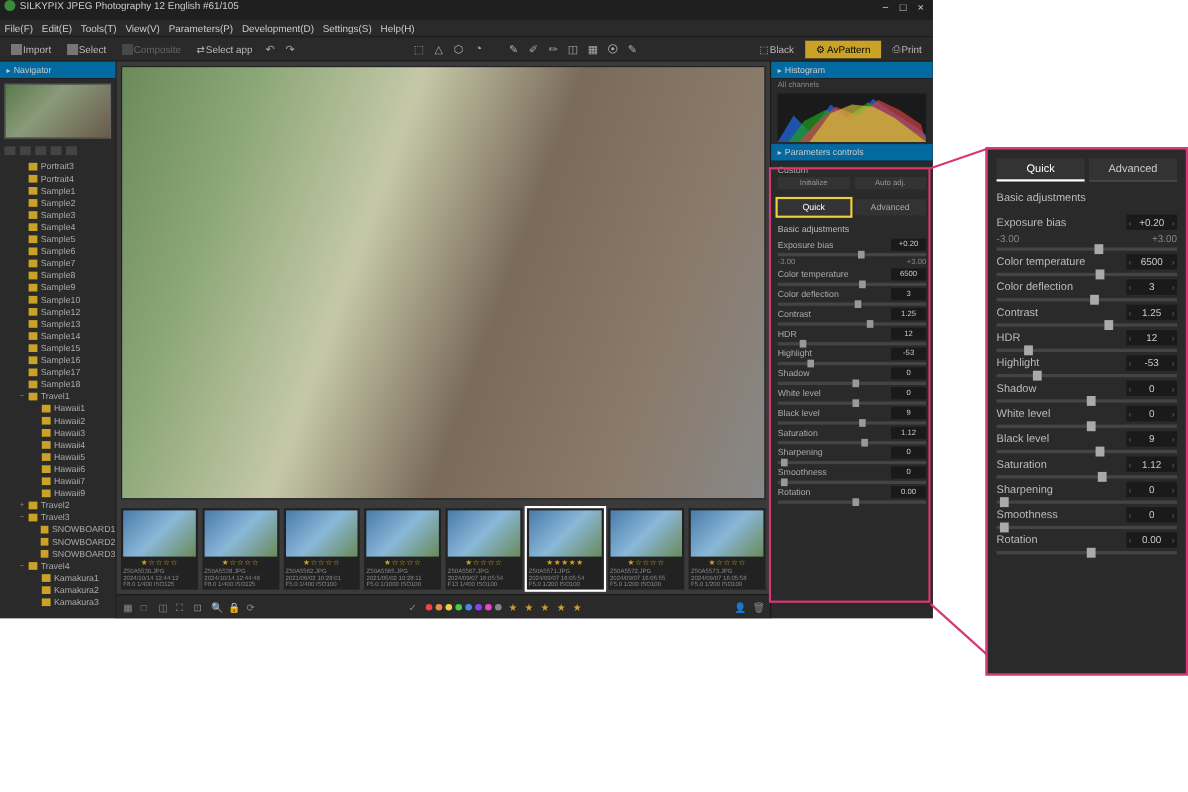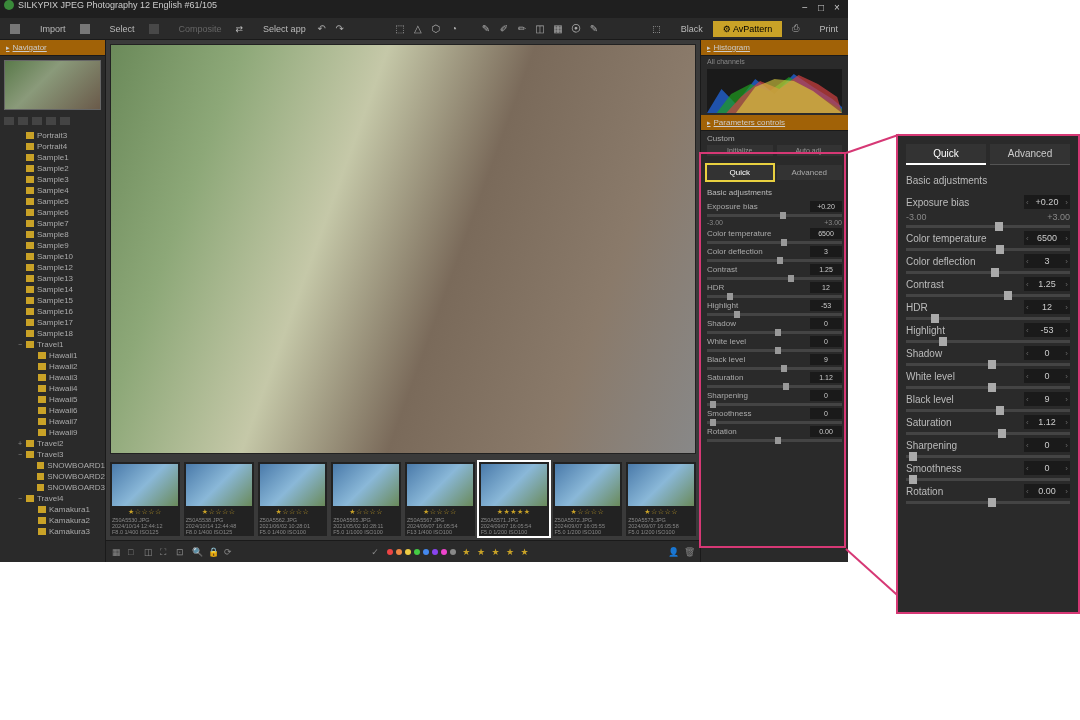--- a/index.html
+++ b/index.html
@@ -5,28 +5,28 @@
 * { margin: 0; padding: 0; box-sizing: border-box; font-family: "Segoe UI", Arial, sans-serif; }
 body { background: #fff; width: 1080px; height: 720px; position: relative; overflow: hidden; }
 .app-window { position: absolute; left: 0; top: 0; width: 848px; height: 562px; background: #2a2a2a; color: #ccc; display: flex; flex-direction: column; }
 .title-bar { height: 18px; background: #1f1f1f; display: flex; align-items: flex-start; padding: 0 4px; font-size: 9px; }
 .title-bar .app-icon { width: 10px; height: 10px; background: #3a8a3a; border-radius: 50%; margin-right: 4px; }
 .title-bar .spacer { flex: 1; }
 .title-bar .win-btn { width: 14px; height: 14px; display: flex; align-items: center; justify-content: center; font-size: 10px; margin-left: 2px; cursor: pointer; }
 .menu-bar { height: 16px; background: #2a2a2a; display: flex; align-items: center; padding: 0 4px; font-size: 9px; gap: 8px; border-bottom: 1px solid #1a1a1a; }
 .menu-bar span { cursor: pointer; }
 .toolbar { height: 22px; background: #2a2a2a; display: flex; align-items: center; padding: 0 6px; font-size: 9px; gap: 6px; border-bottom: 1px solid #1a1a1a; }
-.tb-btn { display: flex; align-items: center; gap: 20px; padding: 2px 4px; cursor: pointer; color: #bbb; }
+.tb-btn { display: flex; align-items: center; gap: 1px; padding: 2px 4px; cursor: pointer; color: #bbb; }
 .tb-btn .ico { width: 10px; height: 10px; background: #777; }
 .toolbar .spacer { flex: 1; }
 .tb-ico { width: 12px; height: 12px; display: flex; align-items: center; justify-content: center; color: #aaa; cursor: pointer; font-size: 10px; }
 .adjustment-btn { background: #c9a227; color: #000; padding: 3px 10px; font-weight: 500; font-size: 9px; cursor: pointer; }
 .main-area { flex: 1; display: flex; min-height: 0; }
 .left-panel { width: 106px; background: #2a2a2a; display: flex; flex-direction: column; border-right: 1px solid #1a1a1a; font-size: 8px; }
-.panel-header { font-size: 8px; padding: 3px 6px; background: #a16207; border-bottom: 1px solid #1a1a1a; display: flex; align-items: center; gap: 3px; text-decoration: underline; }
+.panel-header { font-size: 8px; padding: 3px 6px; background: #0369a1; border-bottom: 1px solid #1a1a1a; display: flex; align-items: center; gap: 3px; }
 .panel-header::before { content: "▸"; font-size: 7px; }
 .nav-thumb { margin: 4px; height: 50px; background: linear-gradient(135deg, #5a7a4a 0%, #8a9a7a 40%, #6a5a4a 100%); border: 1px solid #666; }
 .tree { flex: 1; overflow: hidden; padding: 2px 0; }
 .tree-row { display: flex; align-items: center; height: 11px; padding-left: 4px; cursor: pointer; color: #aaa; white-space: nowrap; }
 .tree-row .exp { width: 8px; font-size: 7px; color: #888; }
 .tree-row .folder { width: 8px; height: 7px; background: #c9a227; margin-right: 3px; }
 .tree-row.indent1 { padding-left: 18px; }
 .tree-row.indent2 { padding-left: 30px; }
 .left-tabs { height: 14px; display: flex; gap: 4px; padding: 0 4px; align-items: center; }
 .left-tabs .t { width: 10px; height: 8px; background: #444; cursor: pointer; }
@@ -85,20 +85,30 @@
 
   <div class="title-bar">
     <div class="app-icon"></div>
     <span>SILKYPIX JPEG Photography 12 English  #61/105</span>
     <div class="spacer"></div>
     <div class="win-btn">−</div>
     <div class="win-btn">□</div>
     <div class="win-btn">×</div>
   </div>
 
+  <div class="menu-bar" id="menu-bar">
+      <span>File(F)</span>
+      <span>Edit(E)</span>
+      <span>Tools(T)</span>
+      <span>View(V)</span>
+      <span>Parameters(P)</span>
+      <span>Development(D)</span>
+      <span>Settings(S)</span>
+      <span>Help(H)</span>
+    </div>
 
   <div class="toolbar">
     <div class="tb-btn">
         <span class="ico"></span>
         <span>Import</span>
       </div>
     <div class="tb-btn">
         <span class="ico"></span>
         <span>Select</span>
       </div>

